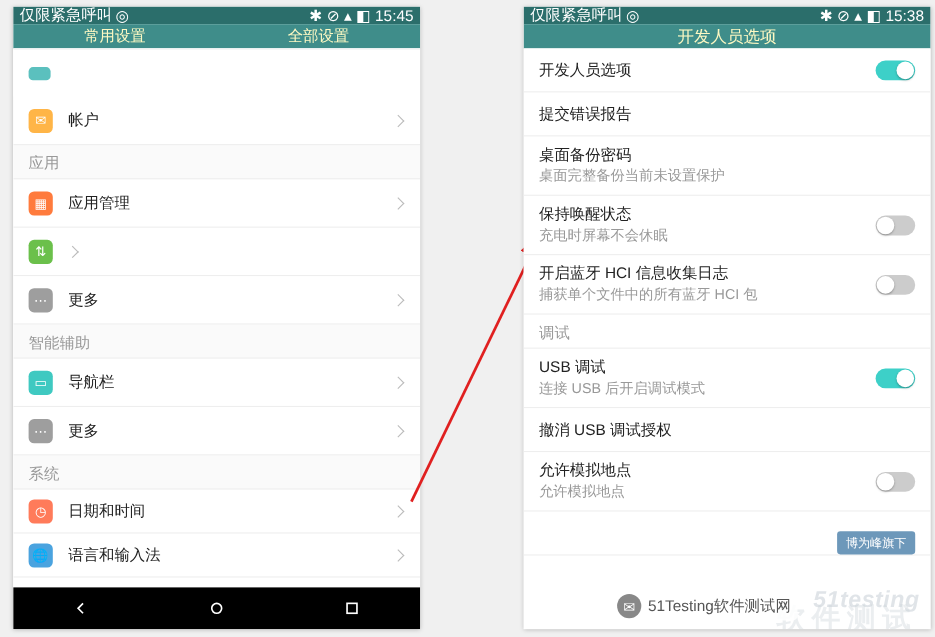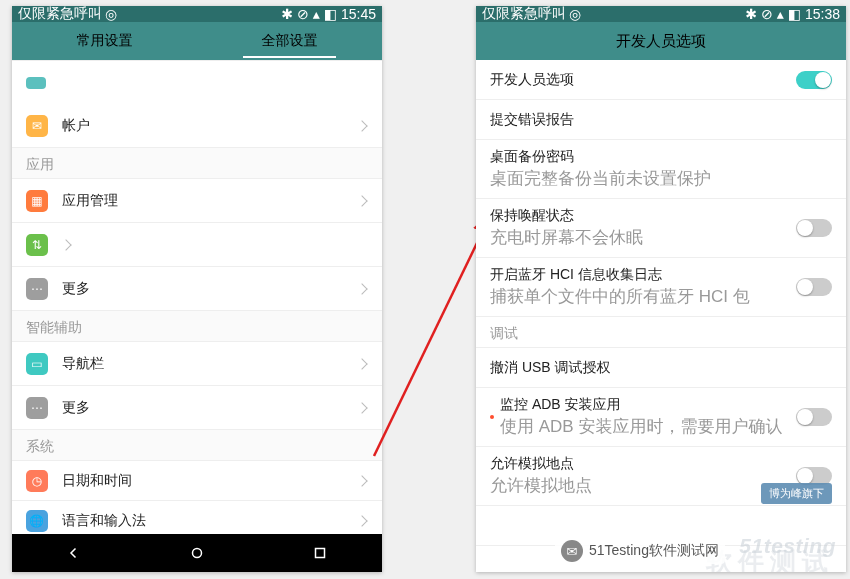--- a/index.html
+++ b/index.html
@@ -3,34 +3,34 @@
 <meta charset="utf-8">
 <style>
   * { margin: 0; padding: 0; box-sizing: border-box; font-family: "PingFang SC", "Microsoft YaHei", sans-serif; }
   body { background: #f0f0f0; width: 850px; height: 579px; position: relative; overflow: hidden; }
   .phone { position: absolute; top: 6px; width: 370px; height: 566px; background: #fff; box-shadow: 0 1px 4px rgba(0,0,0,0.25); display: flex; flex-direction: column; overflow: hidden; }
   .phone-left { left: 12px; }
   .phone-right { left: 476px; }
   .statusbar { height: 16px; background: #2b6e6b; color: #fff; font-size: 14px; display: flex; align-items: center; padding: 0 6px; justify-content: space-between; }
   .statusbar .left { flex: 1; display: flex; gap: 3px; align-items: center; }
   .statusbar .right { display: flex; gap: 4px; align-items: center; }
-  .header { height: 38px; background: #3f8d8a; color: #000000; display: flex; align-items: center; font-size: 15px; }
+  .header { height: 22px; background: #3f8d8a; color: #fef9c3; display: flex; align-items: center; font-size: 15px; }
   .header.center { justify-content: center; }
   .header .tab { flex: 1; text-align: center; padding: 8px 0; font-size: 14px; position: relative; }
   .header .tab.active::after { content: ""; position: absolute; bottom: 0; left: 25%; width: 50%; height: 2px; background: #fff; }
   .content { flex: 1; overflow-y: hidden; background: #fff; }
   .row { display: flex; align-items: center; padding: 10px 14px; border-bottom: 1px solid #eee; min-height: 44px; position: relative; }
   .row.nb { border-bottom: none; }
   .row.compact { min-height: 40px; padding: 8px 14px; }
   .sec { font-size: 14px; color: #999; padding: 8px 14px 4px; background: #fafafa; border-bottom: 1px solid #eee; }
   .sec.plain { background: #fff; }
   .ic { width: 22px; height: 22px; border-radius: 5px; margin-right: 14px; flex-shrink: 0; display: flex; align-items: center; justify-content: center; color: #fff; font-size: 12px; }
   .txt { flex: 1; }
   .lbl { font-size: 14px; color: #222; }
-  .sub { font-size: 17px; color: #999; margin-top: 1px; }
+  .sub { font-size: 13px; color: #999; margin-top: 1px; }
   .chevron { width: 8px; height: 8px; border-top: 1.5px solid #bbb; border-right: 1.5px solid #bbb; transform: rotate(45deg); margin-right: 2px; }
   .toggle { width: 36px; height: 18px; border-radius: 10px; background: #ccc; position: relative; }
   .toggle::after { content: ""; position: absolute; width: 16px; height: 16px; border-radius: 50%; background: #fff; top: 1px; left: 1px; box-shadow: 0 1px 2px rgba(0,0,0,0.3); }
   .toggle.on { background: #3dd0c8; }
   .toggle.on::after { left: 19px; }
   .nav { height: 38px; background: #000; display: flex; }
   .nav > div { flex: 1; display: flex; align-items: center; justify-content: center; color: #fff; }
   .nav svg { width: 18px; height: 18px; }
   .arrow { position: absolute; left: 370px; top: 200px; width: 130px; height: 260px; pointer-events: none; }
   .watermark { position: absolute; right: 14px; bottom: 68px; background: #5e8db3; color: #fff; font-size: 11px; padding: 3px 8px; border-radius: 3px; opacity: 0.9; margin-top: 27px; }
@@ -198,30 +198,29 @@
     <div class="row compact">
       <div class="txt">
           <div class="lbl">开启蓝牙 HCI 信息收集日志</div>
           <div class="sub">捕获单个文件中的所有蓝牙 HCI 包</div>
         </div>
       <div class="toggle"></div>
     </div>
     <div class="sec plain">调试</div>
     <div class="row compact">
       <div class="txt">
+          <div class="lbl">USB 调试</div>
+          <div class="sub">连接 USB 后开启调试模式</div>
+        </div>
+      <div class="toggle on"></div>
+    </div>
+    <div class="row compact">
+      <div class="txt">
           <div class="lbl">撤消 USB 调试授权</div>
         </div>
-    </div>
-    <div class="row compact">
-      <span class="dot"></span>
-      <div class="txt">
-          <div class="lbl">监控 ADB 安装应用</div>
-          <div class="sub">使用 ADB 安装应用时，需要用户确认</div>
-        </div>
-      <div class="toggle"></div>
     </div>
     <div class="row compact">
       <div class="txt">
           <div class="lbl">允许模拟地点</div>
           <div class="sub">允许模拟地点</div>
         </div>
       <div class="toggle"></div>
     </div>
     <div class="row compact">
       

